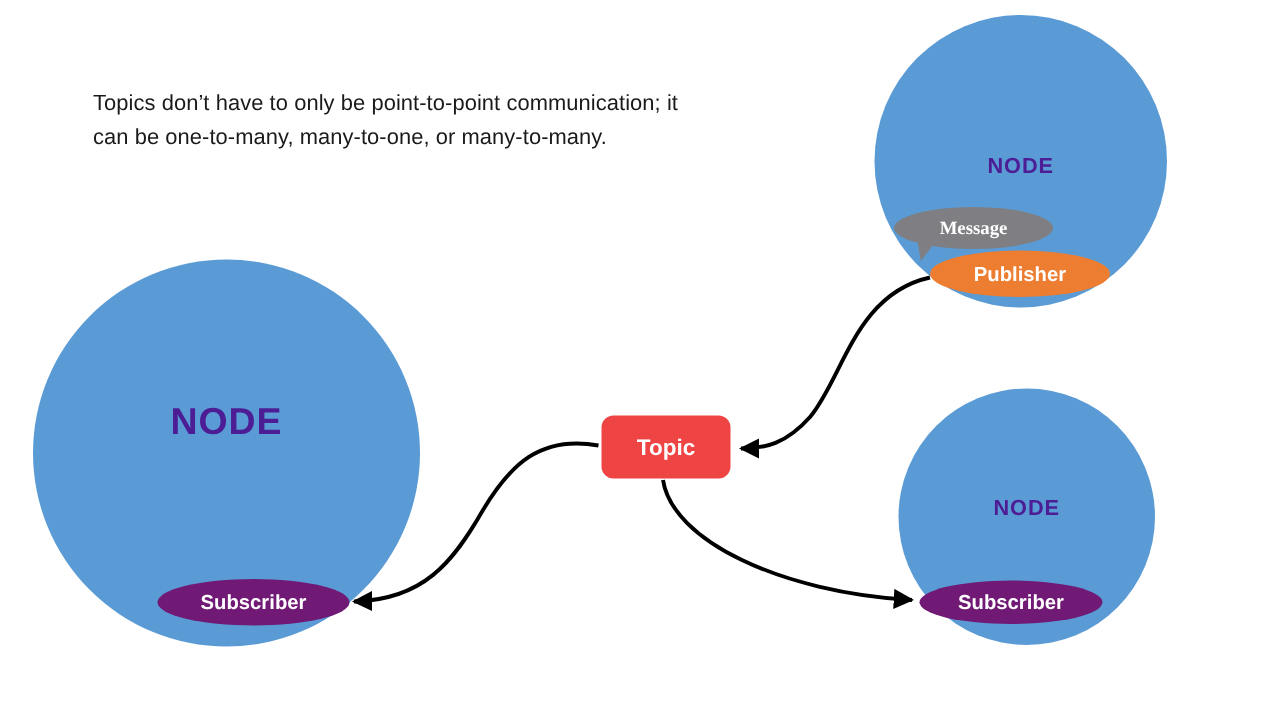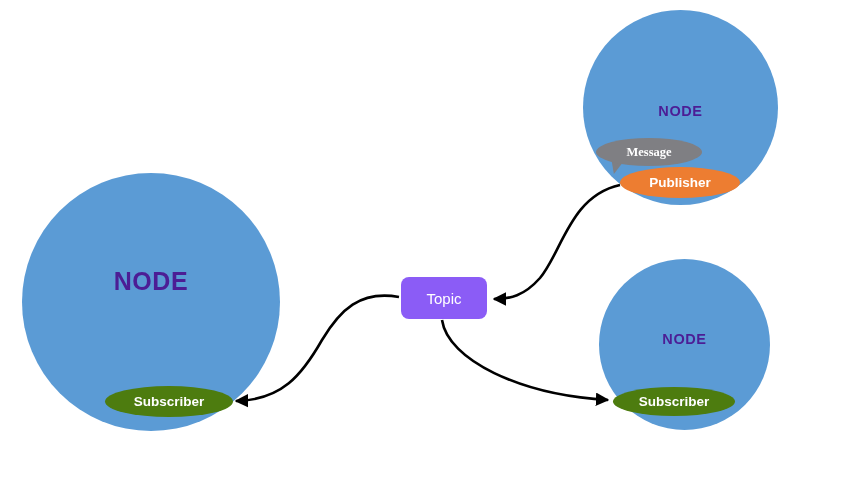--- a/index.html
+++ b/index.html
@@ -87,21 +87,21 @@
   .pill {
     position: absolute;
     border-radius: 50%;
     display: flex;
     align-items: center;
     justify-content: center;
     color: #ffffff;
     font-weight: bold;
     user-select: none;
   }
-  .pill-subscriber { background: #4d7c0f; }
+  .pill-subscriber { background: #701a75; }
   .pill-publisher  { background: #ed7d31; }
   .pill-message    { background: #7f7f83; font-family: Liberation Serif, serif; }
 
   #subscriber-left {
     left: 105px;
     top: 386px;
     width: 128px;
     height: 31px;
     font-size: 13.5px;
   }
@@ -155,37 +155,39 @@
     stroke-width: 2.6px;
   }
 
   
   #topic-box {
     position: absolute;
     left: 401px;
     top: 277px;
     width: 86px;
     height: 42px;
-    background: #8b5cf6;
+    background: #ef4444;
     border-radius: 8px;
     display: flex;
     align-items: center;
     justify-content: center;
     color: #ffffff;
-    font-weight: normal;
+    font-weight: bold;
     font-size: 15px;
     z-index: 4;
     user-select: none;
   }
 </style>
 </head>
 <body>
 
 <div id="stage">
 
+  <div class="caption">Topics don’t have to only be point-to-point communication; it
+can be one-to-many, many-to-one, or many-to-many.</div>
 
   <div class="node" id="node-left">
     <div class="node-label">NODE</div>
   </div>
 
   <div class="node" id="node-top-right">
     <div class="node-label">NODE</div>
   </div>
 
   <div class="node" id="node-bottom-right">

